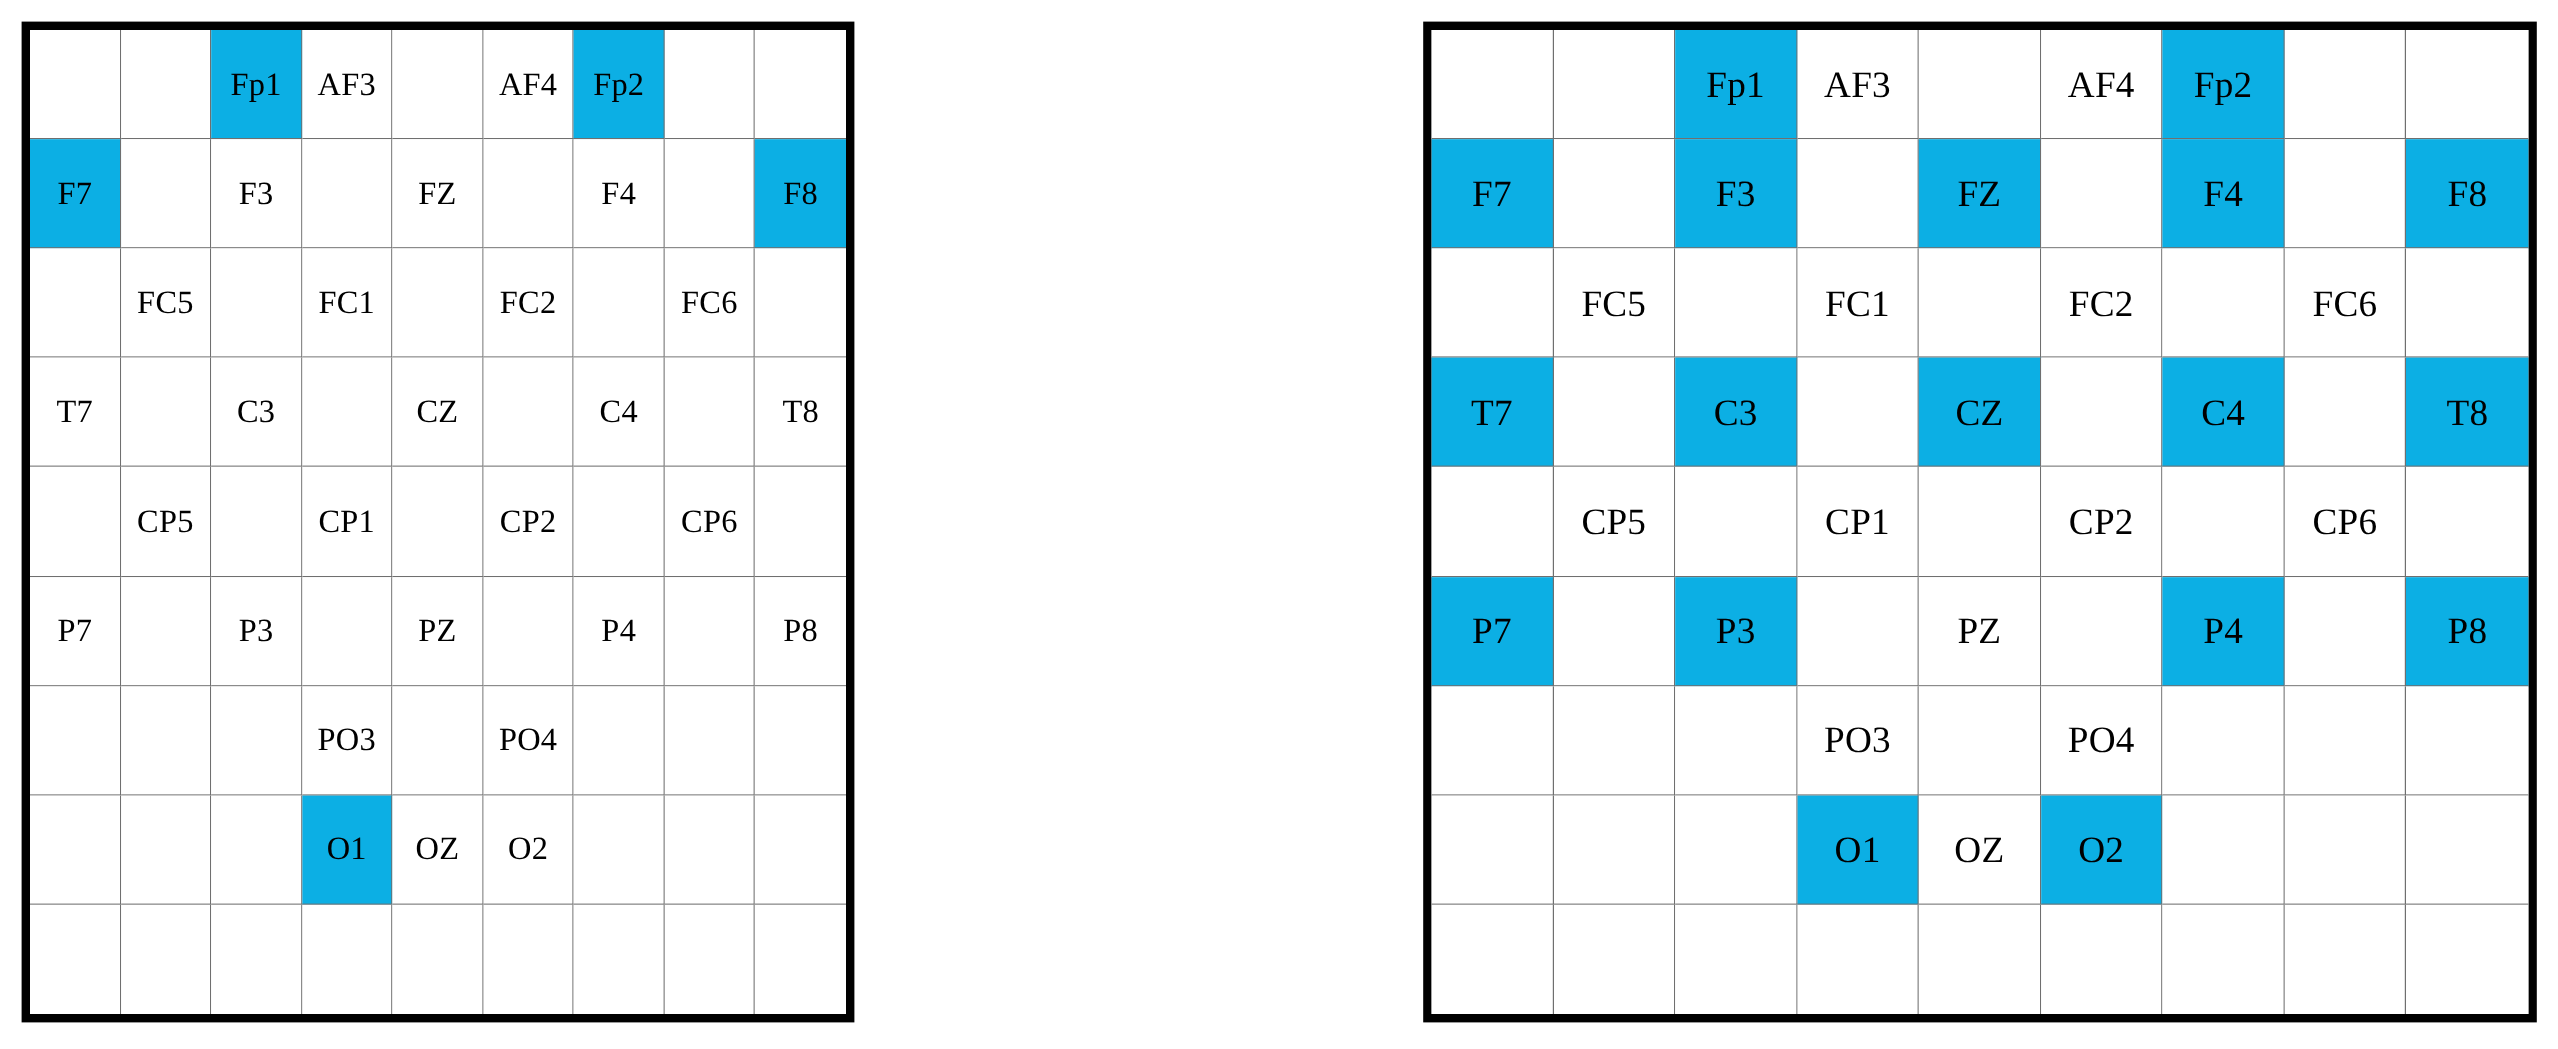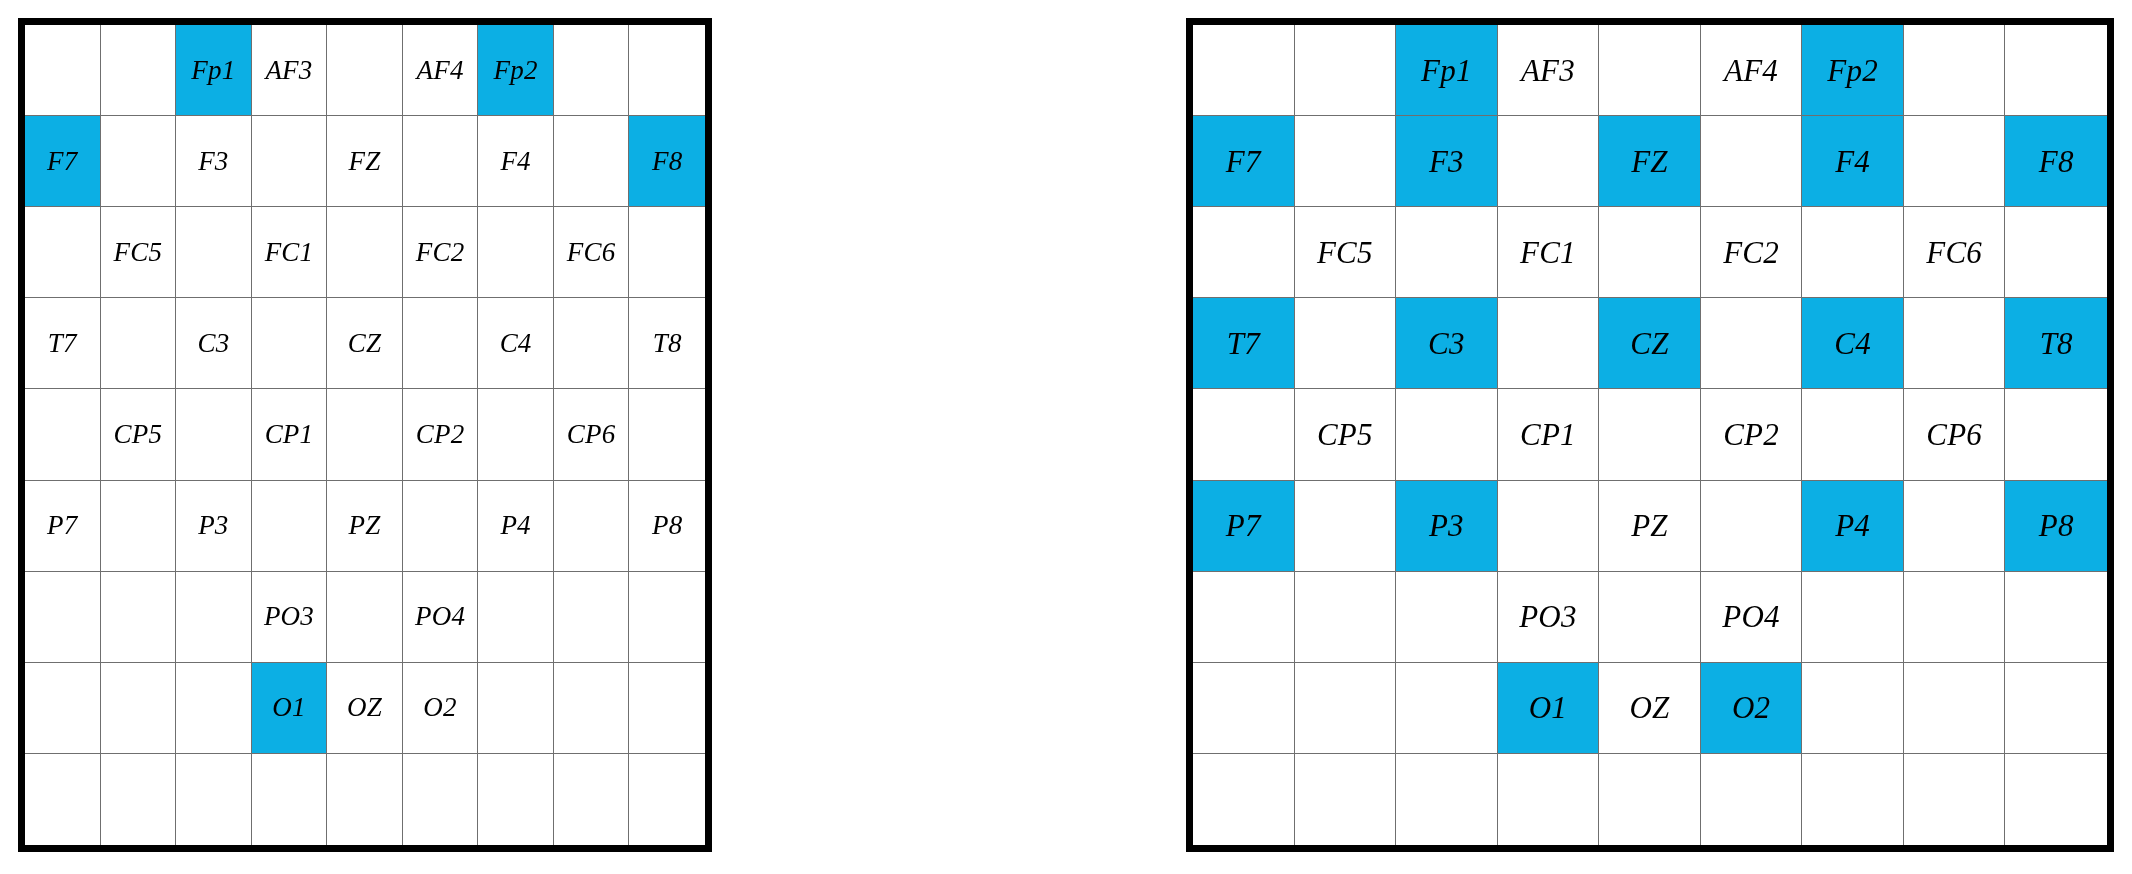--- a/index.html
+++ b/index.html
@@ -13,21 +13,20 @@
     font-family: "Liberation Serif", "DejaVu Serif", serif;
     overflow: hidden;
   }
   #figure {
     position: relative;
     width: 1784px;
     height: 874px;
     display: flex;
     align-items: flex-start;
     justify-content: flex-start;
-    font-style: italic;
   }
   .grid-panel {
     position: absolute;
     top: 18px;
     box-sizing: border-box;
     border: 7px solid #000000;
     background: #ffffff;
   }
   #panel-left  { left: 18px;   width: 694px; height: 834px; }
   #panel-right { left: 1186px; width: 928px; height: 834px; }

